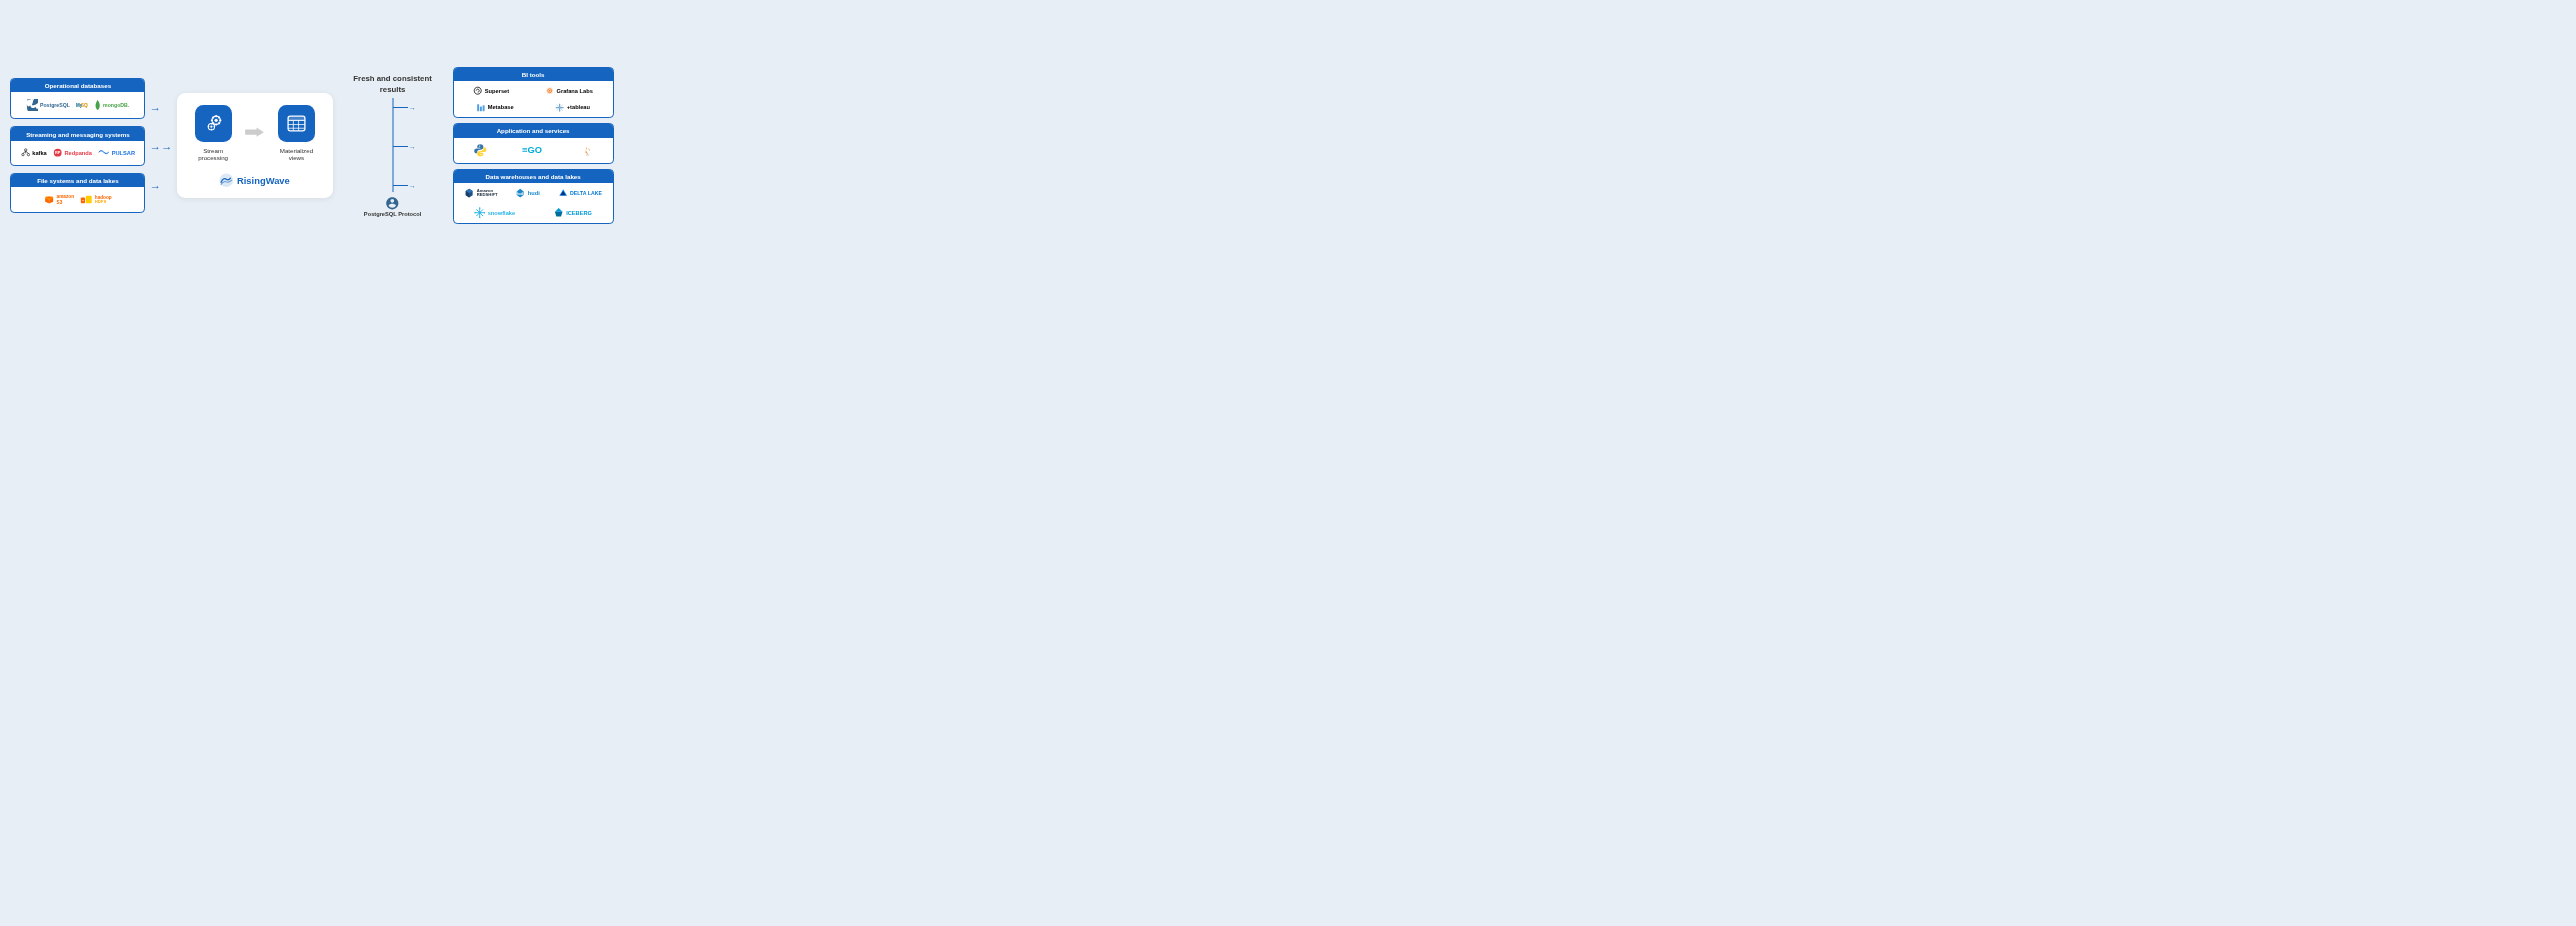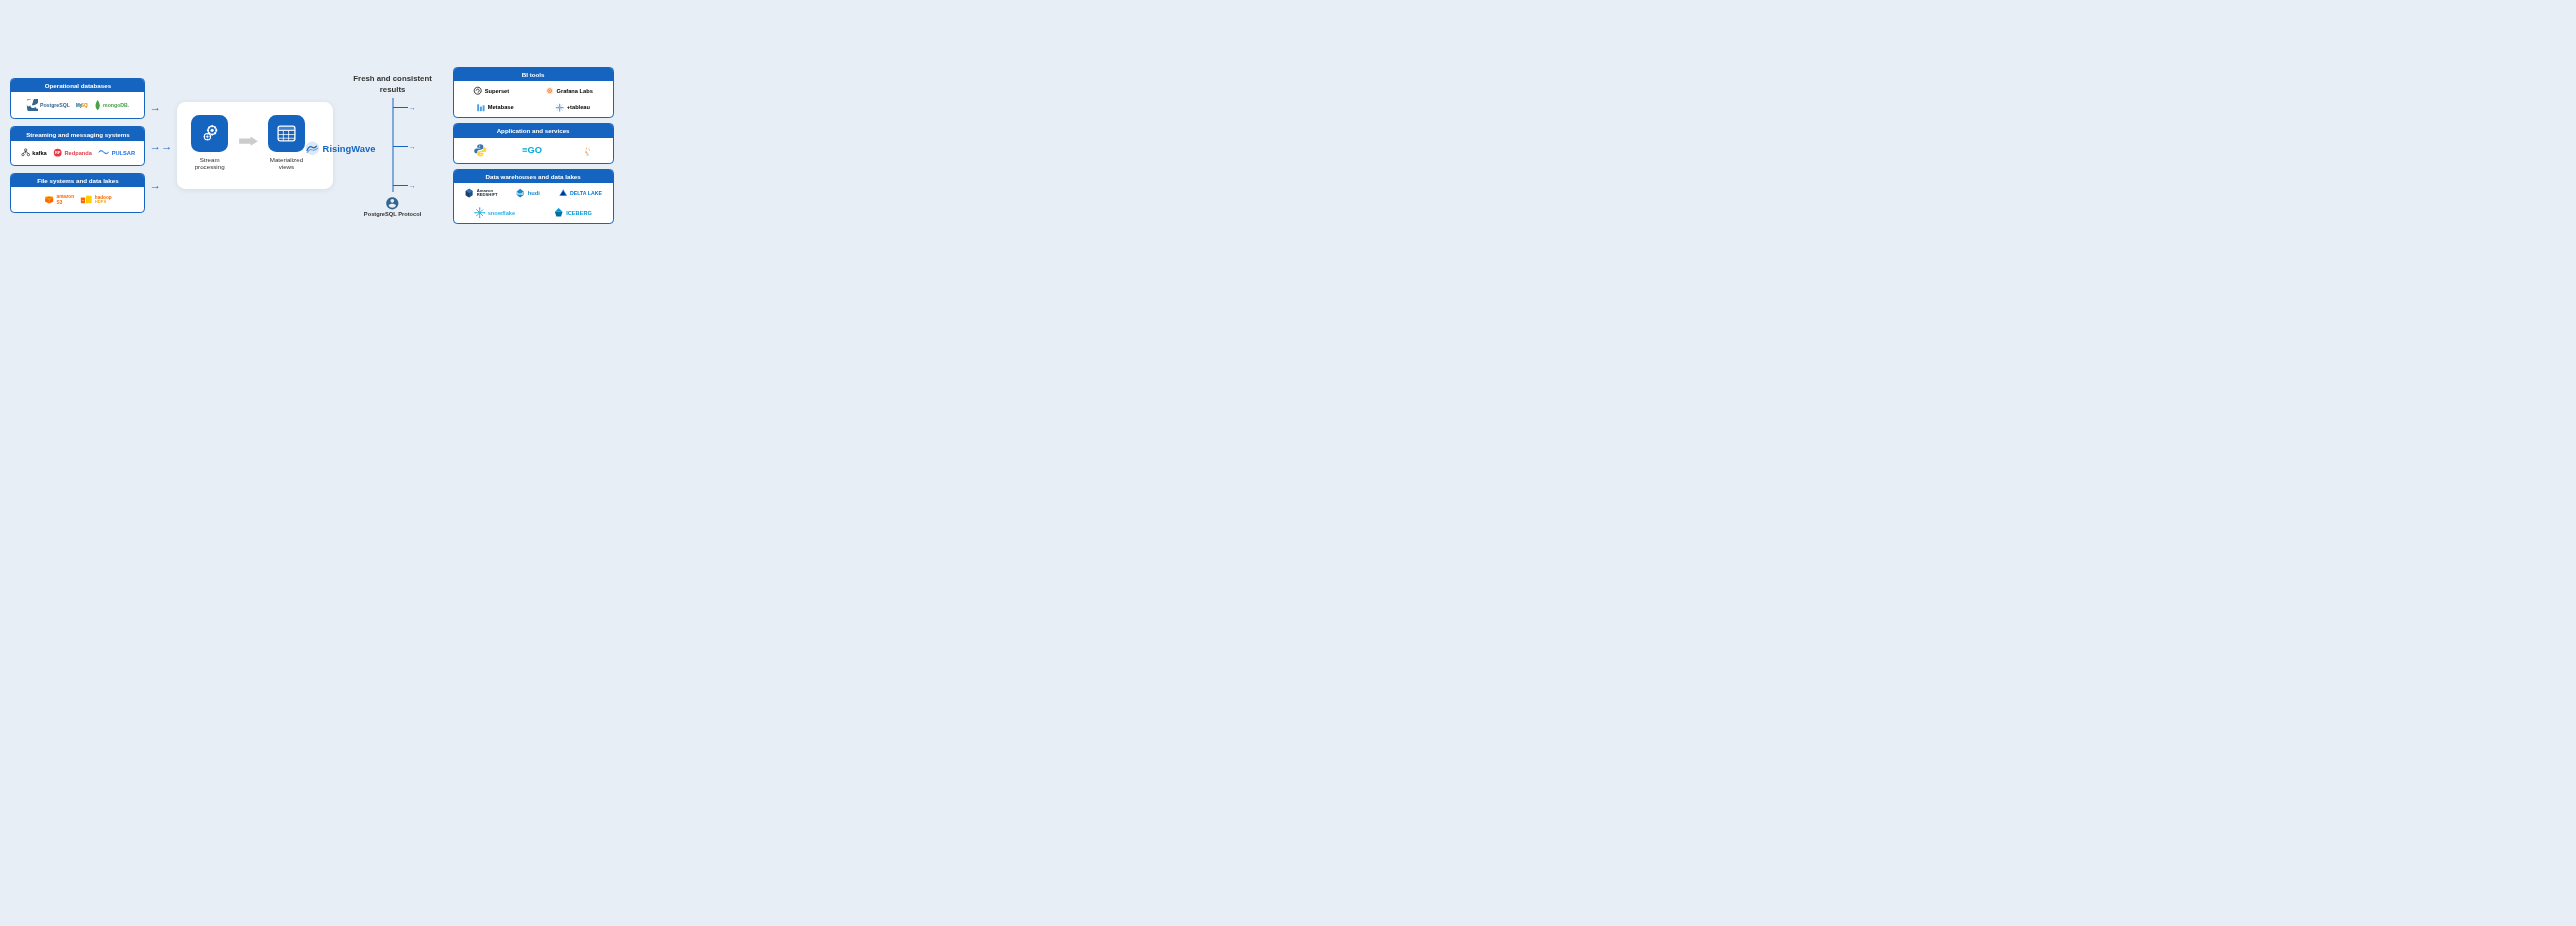--- a/index.html
+++ b/index.html
@@ -61,21 +61,21 @@
     
     .logo-pg { color: #336791; }
 
     
     .center-box {
       background: white;
       border-radius: 8.3px;
       padding: 12.5px 14.6px 10.4px;
       box-shadow: 0 1px 6.2px rgba(0,0,0,0.08);
       display: flex;
-      flex-direction: row;
+      flex-direction: column;
       align-items: center;
       flex-shrink: 0;
       width: 156px;
     }
 
     .center-icons-row {
       display: flex;
       align-items: center;
       gap: 10.4px;
       margin-bottom: 8.3px;

